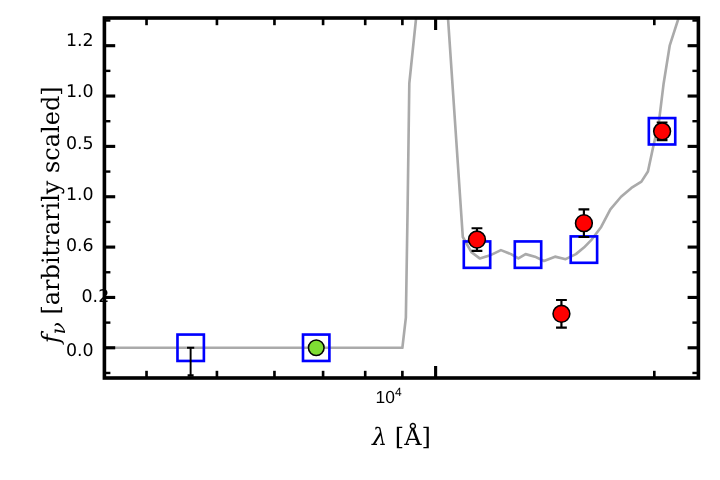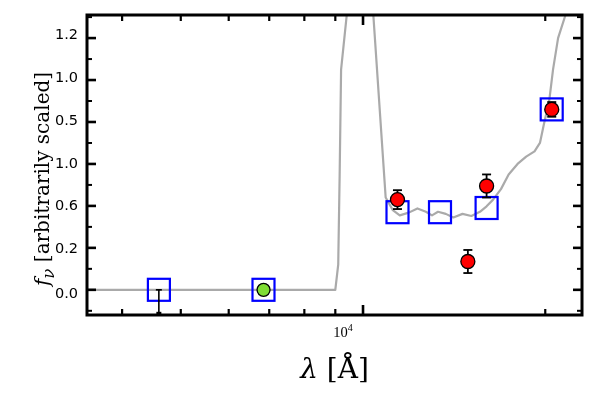--- a/index.html
+++ b/index.html
@@ -19,21 +19,21 @@
     white-space:nowrap;
     pointer-events:none;
   }
   .ylabel i{font-style:italic;}
   .xlabel{
     position:absolute;
     left:86px; top:352px;
     width:497px;
     text-align:center;
     font-family:"DejaVu Serif","Liberation Serif",serif;
-    font-size:28px;
+    font-size:20px;
     color:#000;
   }
   .xlabel i{font-style:italic;}
   .annot{
     position:absolute;
     left:101px; top:23px;
     font-family:"DejaVu Sans","Liberation Sans",sans-serif;
     font-size:15px;
     font-weight:bold;
     color:#ff0000;
@@ -42,22 +42,22 @@
   .ytick-lab{
     position:absolute;
     text-align:right;
     width:44px;
     font-family:"DejaVu Sans","Liberation Sans",sans-serif;
     font-size:14.5px;
     color:#000;
   }
   .xtick-lab{
     position:absolute;
-    text-align:center;
-    font-family:Liberation Serif, serif;
+    text-align:left;
+    font-family:Liberation Sans, sans-serif;
     font-size:14.5px;
     color:#000;
     white-space:nowrap;
   }
   .xtick-lab sup{font-size:10px; vertical-align:super;}
 </style>
 </head>
 <body>
 
 <div id="fig">
@@ -153,21 +153,21 @@
         <line x1="545.2543616780138" y1="315" x2="545.2543616780138" y2="309" stroke="#000" stroke-width="2.2"></line>
         <line x1="545.2543616780138" y1="15" x2="545.2543616780138" y2="21" stroke="#000" stroke-width="2.2"></line>
       </g>
   </svg>
 
   <div class="ytick-lab" style="left:34px;top:26px">1.2</div>
   <div class="ytick-lab" style="left:34px;top:69px">1.0</div>
   <div class="ytick-lab" style="left:34px;top:112px">0.5</div>
   <div class="ytick-lab" style="left:34px;top:155px">1.0</div>
   <div class="ytick-lab" style="left:34px;top:197px">0.6</div>
-  <div class="ytick-lab" style="left:34px;top:240px">0.2</div>
+  <div class="ytick-lab" style="left:47px;top:240px">0.2</div>
   <div class="ytick-lab" style="left:34px;top:285px">0.0</div>
 
   <div class="xtick-lab" style="left:313px;top:322px;width:60px"><span>10</span><sup>4</sup></div>
 
   <div class="xlabel"><i>λ</i> <span>[Å]</span></div>
 
   <div class="ylabel"><i>f</i><sub style="font-style:italic">ν</sub> <span>[arbitrarily scaled]</span></div>
 
 </div>
 

